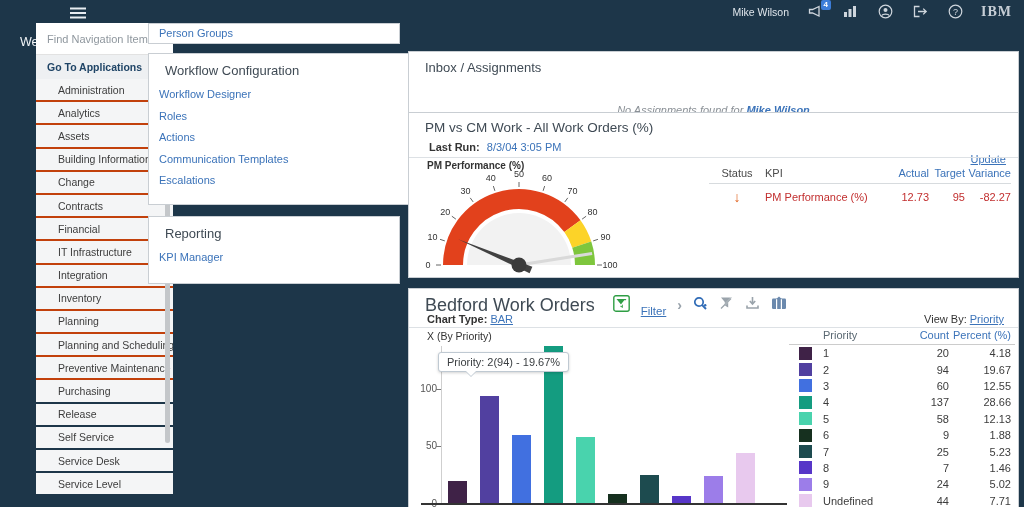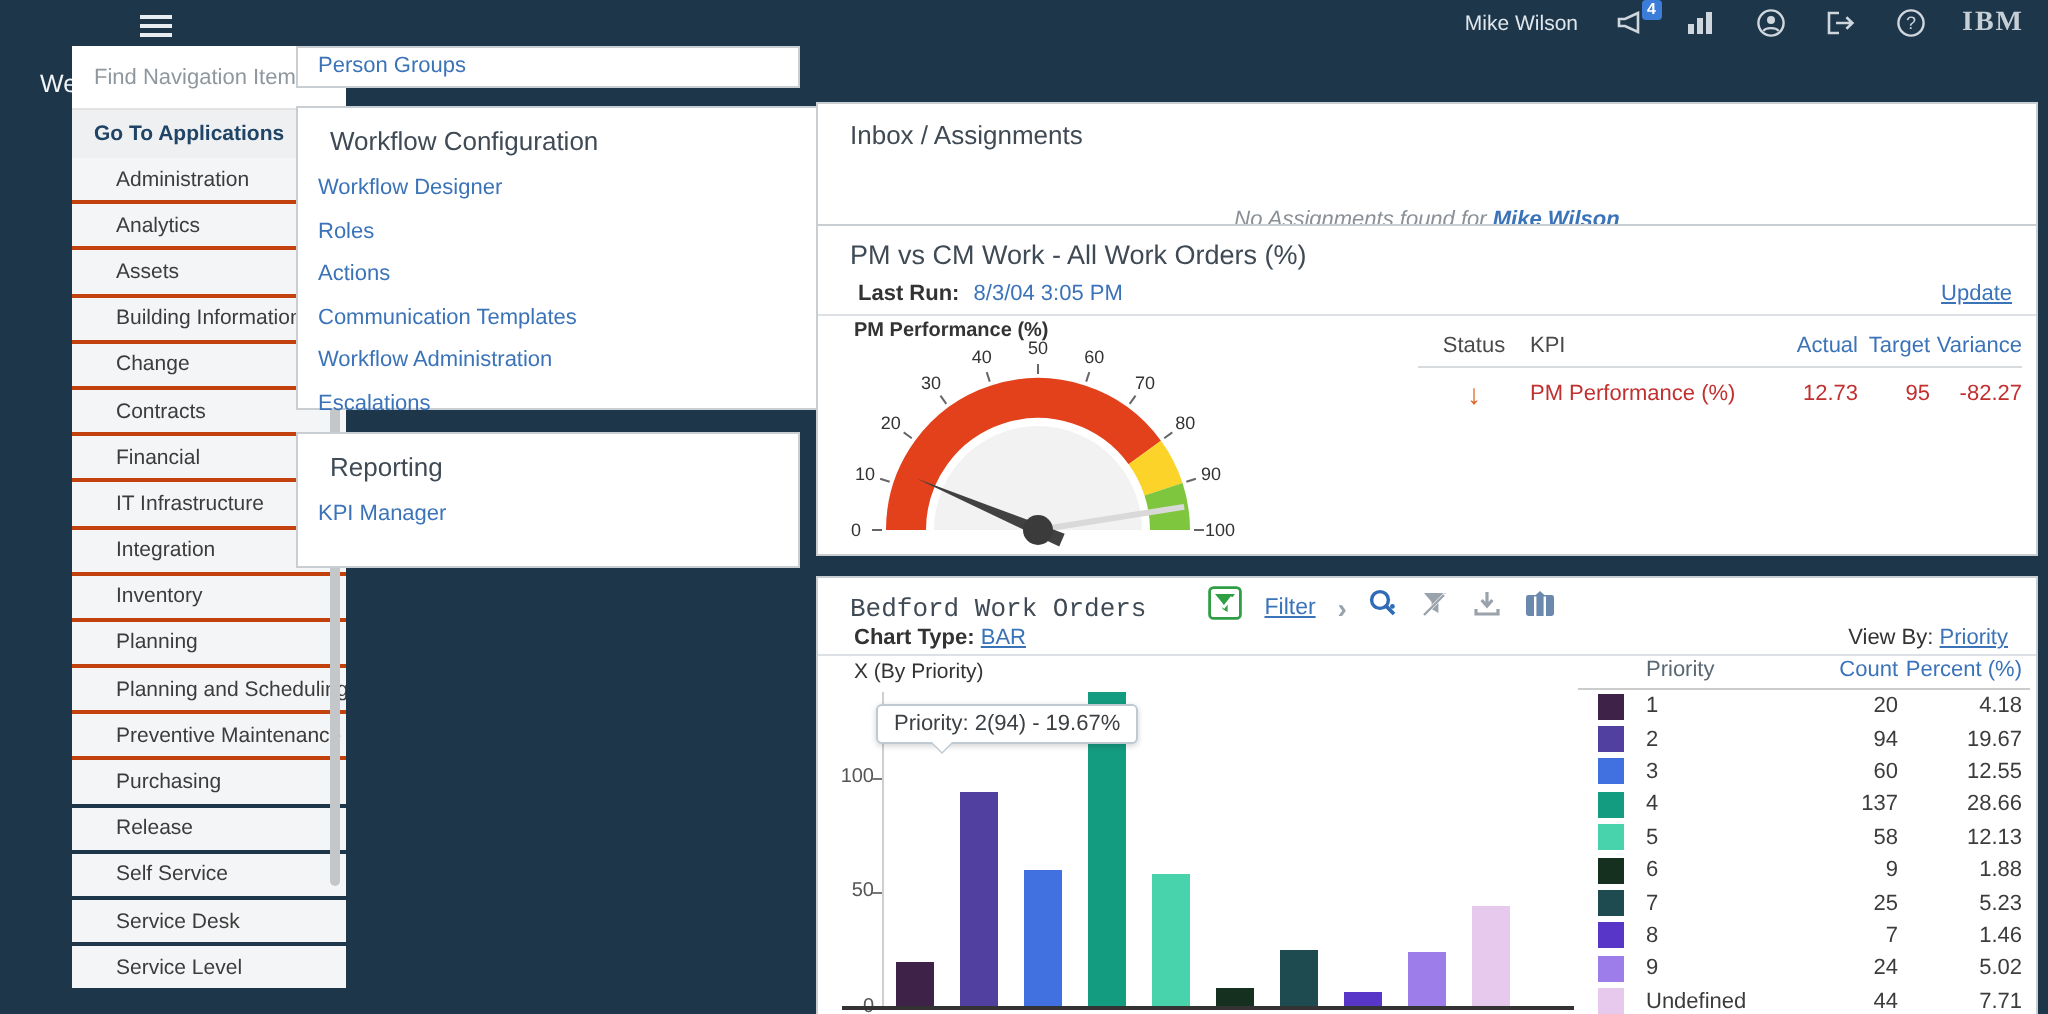--- a/index.html
+++ b/index.html
@@ -23,21 +23,21 @@
   .side-section{height:24px;display:flex;align-items:center;padding-left:11px;background:#eef0f2;
                 font-size:10.5px;font-weight:bold;color:#1f4466;border-bottom:1px solid #e2e2e2;}
   .side-items{position:absolute;left:0;top:56px;width:137px;height:428px;overflow:hidden;}
   .side-item{height:21.2px;margin-bottom:2px;display:flex;align-items:center;padding-left:22px;background:#f4f5f6;
              font-size:10.5px;color:#3c3c3c;cursor:pointer;white-space:nowrap;}
   .side-scroll{position:absolute;right:3px;top:62px;width:5px;height:358px;background:#c4c7ca;border-radius:3px;}
   
   .card{position:absolute;background:#fff;border:1px solid #c9ced3;box-sizing:border-box;}
   .card-title{font-size:13px;color:#3f4a54;}
   a,.link{color:#3b73b9;text-decoration:none;cursor:pointer;}
-  .u{text-decoration:underline;}
+  .u{text-decoration:underline;margin-top:12px;}
   .divider{position:absolute;left:0;right:0;height:1px;background:#dde1e5;}
   .card-link{display:block;font-size:11px;color:#3b73b9;margin:0 0 9.5px 10px;cursor:pointer;}
   
   .pg-card{left:148px;top:23px;width:252px;height:21px;}
   .pg-link{position:absolute;left:10px;top:3px;font-size:11px;}
   .wf-card{left:148px;top:53px;width:268px;height:152px;padding:9px 0 0 0;}
   .wf-title{margin:0 0 10px 16px;}
   .rp-card{left:148px;top:216px;width:252px;height:68px;padding:9px 0 0 0;}
   
   .inbox-card{left:408px;top:23px;width:611px;height:78px;margin-top:28px;}
@@ -60,21 +60,21 @@
   .c-kpi{width:120px;text-align:left;}
   .c-act{width:44px;text-align:right;}
   .c-tgt{width:36px;text-align:right;}
   .c-var{width:46px;text-align:right;}
   .kpi-hrow .c-act,.kpi-hrow .c-tgt,.kpi-hrow .c-var{color:#3b73b9;}
   .kpi-row{color:#c22f2f;height:26px;}
   .arrow-down{color:#e0621f;font-weight:bold;font-size:14px;line-height:14px;}
   
   .bw-card{left:408px;top:288px;width:611px;height:230px;}
   .bw-head{position:absolute;left:16px;top:4px;display:flex;align-items:center;gap:11px;}
-  .bw-title{font-size:13px;margin-right:20px;font-family:Liberation Mono, monospace;}
+  .bw-title{font-size:18px;margin-right:7px;}
   .bw-filter{font-size:11.5px;}
   .chev{color:#98a2ab;font-size:14px;font-weight:bold;line-height:12px;cursor:pointer;}
   .bw-sub{position:absolute;left:18px;top:24px;font-size:11px;color:#333;font-weight:bold;}
   .bw-sub a{font-weight:normal;}
   .bw-viewby{position:absolute;right:14px;top:24px;font-size:11px;color:#333;}
   .bw-div{top:38px;}
   .bw-xlabel{position:absolute;left:18px;top:41px;font-size:10.5px;color:#333;}
   .plot{position:absolute;left:33px;top:57px;width:340px;height:158px;}
   .axis-v{position:absolute;left:-1px;top:0;width:1px;height:158px;background:#cfcfcf;}
   .baseline{position:absolute;left:12px;top:214px;width:366px;height:2px;background:#333;}
@@ -184,21 +184,20 @@
     <a class="pg-link">Person Groups</a>
   </div>
 
   <div class="card wf-card">
     <div class="card-title wf-title">Workflow Configuration</div>
     <div>
         <a class="card-link">Workflow Designer</a>
         <a class="card-link">Roles</a>
         <a class="card-link">Actions</a>
         <a class="card-link">Communication Templates</a>
-        <a class="card-link">Workflow Administration</a>
         <a class="card-link">Escalations</a>
       </div>
   </div>
 
   <div class="card rp-card">
     <div class="card-title wf-title">Reporting</div>
     <div>
         <a class="card-link">KPI Manager</a>
       </div>
   </div>

